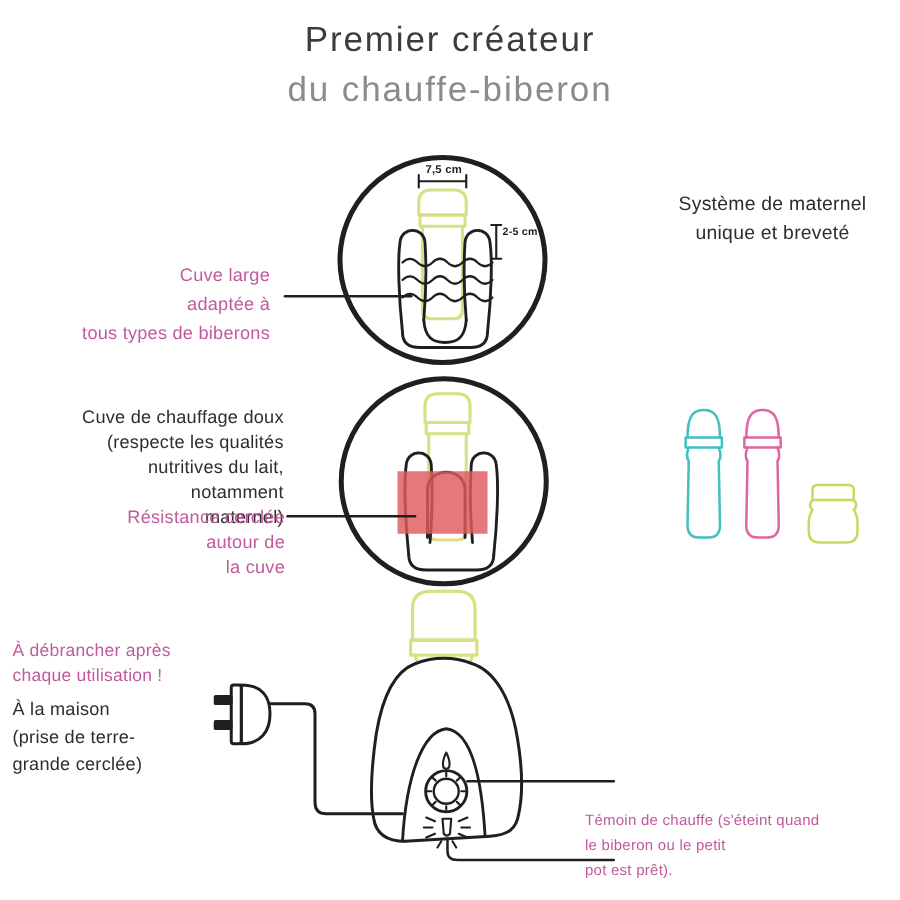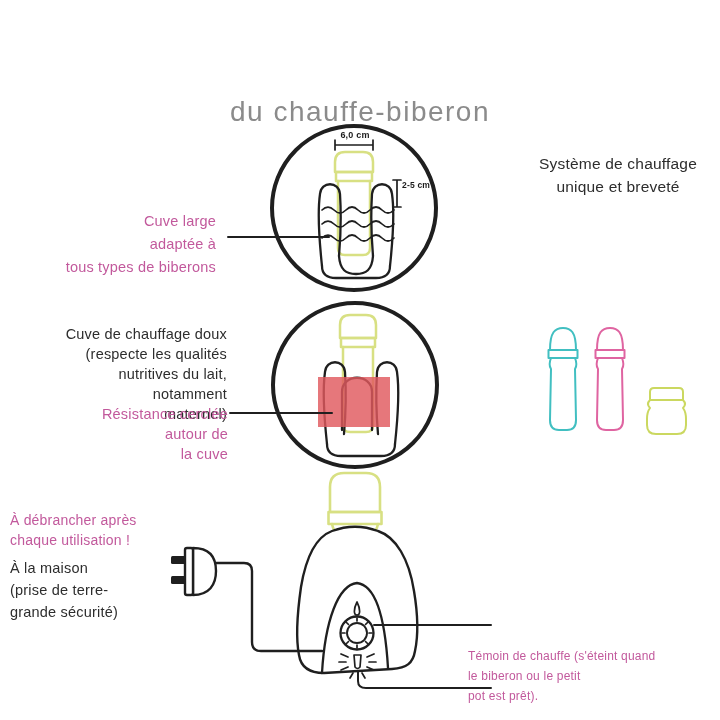--- a/index.html
+++ b/index.html
@@ -2,21 +2,21 @@
 <html style="--pink: #c2599c; --pink_bottle: #df64a1; --red: #e0595e; --teal: #41bfc1; --green_bottle: #d8e083; --green_jar: #cbd860; --outline: #1f1f1f; --title_gray: #8b8b8b;"><head>
 <meta charset="utf-8">
 <style>
   html,body{margin:0;padding:0;background:#fff;}
   .page{position:relative;width:720px;height:720px;background:#fff;overflow:hidden;
         font-family:"Liberation Sans", sans-serif;}
   .abs{position:absolute;}
   .title1,.title2{position:absolute;left:0;width:720px;text-align:center;
         font-size:28px;font-weight:300;letter-spacing:1.5px;color:#3c3c3c;}
   .title1{top:16px;}
-  .title2{top:56px;color:var(--title_gray);margin-top:40px;}
+  .title2{top:56px;color:var(--title_gray);}
   .txt{position:absolute;white-space:pre-line;font-size:14.5px;line-height:20px;
        color:#2d2d2d;letter-spacing:.2px;font-weight:300;}
   .center{text-align:center;}
   .right{text-align:right;}
   .pink{color:var(--pink);}
   .measure{position:absolute;font-size:9px;font-weight:700;color:#1c1c1c;letter-spacing:.2px;}
   svg{overflow:visible;}
   .ring{fill:none;stroke:var(--outline);stroke-width:4;}
   .darkline{fill:none;stroke:var(--outline);stroke-width:2.3;stroke-linecap:round;stroke-linejoin:round;}
   .thin{stroke-width:1.7;}
@@ -27,43 +27,44 @@
   .redfill{fill:var(--red);opacity:.82;}
   .bodyline{fill:#fff;stroke:var(--outline);stroke-width:2.4;stroke-linejoin:round;}
   .plugline{fill:#fff;stroke:var(--outline);stroke-width:2.4;stroke-linejoin:round;}
   .prongfill{fill:var(--outline);stroke:none;}
 </style>
 </head>
 <body>
 
 <div class="page">
 
+  <div class="title1">Premier créateur</div>
   <div class="title2">du chauffe-biberon</div>
 
   <div class="txt right pink" style="left:56px;top:210px;width:160px;line-height:23px">Cuve large
 adaptée à
 tous types de biberons</div>
-  <div class="txt center" style="left:523px;top:152px;width:190px;font-size:15.5px;line-height:23px">Système de chauffage
+  <div class="txt center" style="left:523px;top:152px;width:190px;font-size:15.5px;line-height:23px">Système de maternel
 unique et breveté</div>
   <div class="txt right" style="left:55px;top:324px;width:172px">Cuve de chauffage doux
 (respecte les qualités
 nutritives du lait, notamment
 maternel)</div>
   <div class="txt right pink" style="left:56px;top:404px;width:172px">Résistance cerclée autour de
 la cuve</div>
   <div class="txt pink" style="left:10px;top:510px;width:170px;font-size:14px">À débrancher après
 chaque utilisation !</div>
   <div class="txt" style="left:10px;top:557px;width:160px;line-height:22px">À la maison
 (prise de terre-
-grande sécurité)</div>
+grande cerclée)</div>
   <div class="txt pink" style="left:468px;top:646px;width:215px;font-size:12px;line-height:20px">Témoin de chauffe (s'éteint quand
 le biberon ou le petit
 pot est prêt).</div>
 
-  <div class="measure" style="left:332px;top:130px;width:46px;text-align:center">6,0 cm</div>
+  <div class="measure" style="left:332px;top:130px;width:46px;text-align:center">7,5 cm</div>
   <div class="measure" style="left:402px;top:180px;font-size:8.5px">2-5 cm</div>
 
   <svg class="abs" style="left:264px;top:118px" width="180" height="180">
     <circle class="ring" cx="90" cy="90" r="82"></circle>
     <g class="greenline">
       <path d="M71 54 L71 44 Q71 34 81 34 L99 34 Q109 34 109 44 L109 54 Z"></path>
       <rect x="72" y="54" width="36" height="9"></rect>
       <path d="M74 63 L74 130 Q74 137 81 137 L99 137 Q106 137 106 130 L106 63"></path>
     </g>
     <g class="darkline thin">

